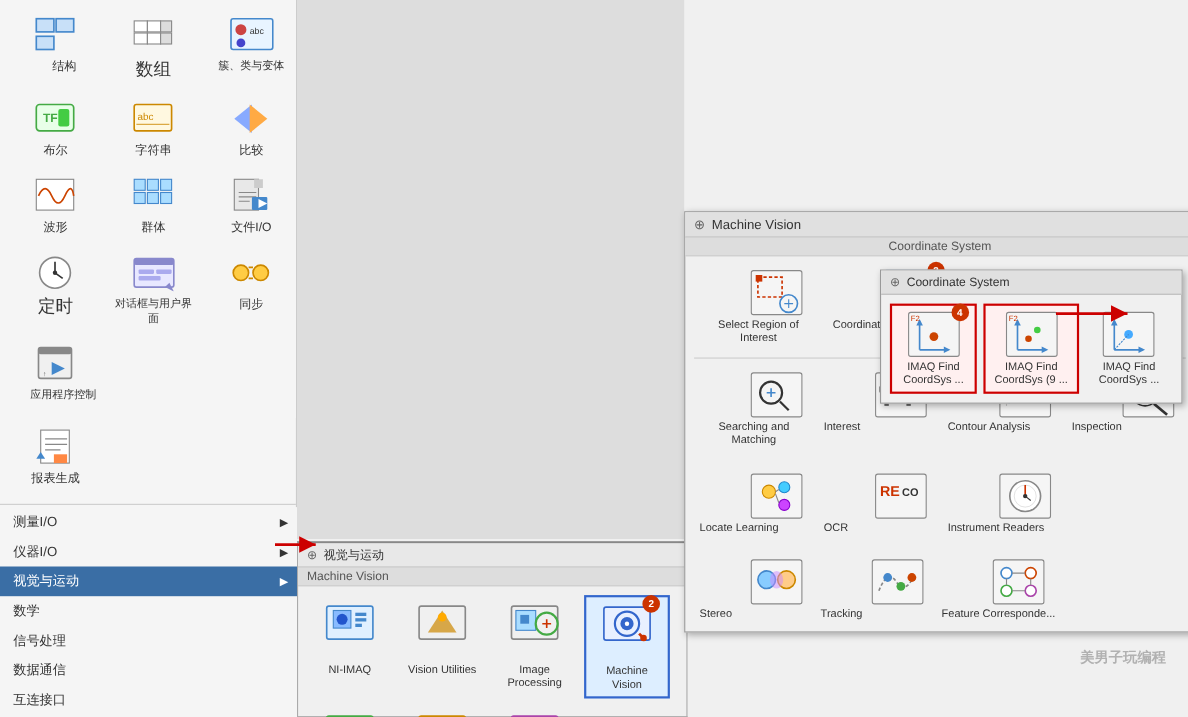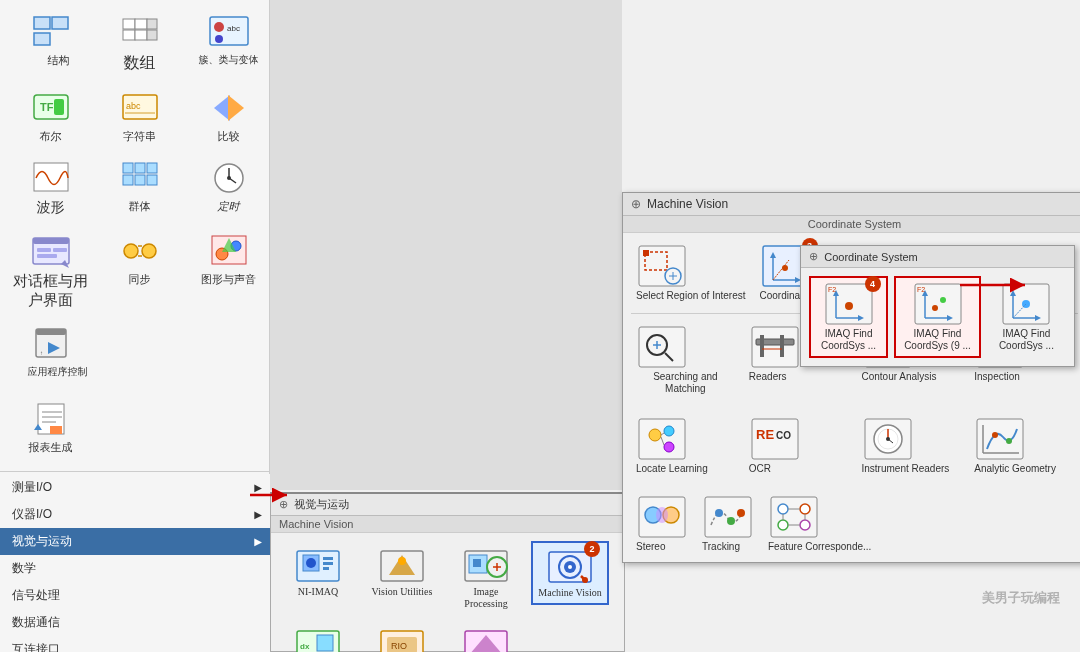--- a/index.html
+++ b/index.html
@@ -39,21 +39,20 @@
       font-size: 11px;
       color: #333;
       cursor: pointer;
     }
 
     .icon-box {
       width: 40px;
       height: 36px;
       display: flex;
       align-items: center;
-      justify-content: center;
       margin-bottom: 3px;
     }
 
     
     .divider {
       width: 100%;
       height: 1px;
       background: #ccc;
       margin: 2px 0;
     }
@@ -148,23 +147,22 @@
       display: flex;
       align-items: center;
       justify-content: center;
       position: relative;
     }
 
     .panel-icon-label {
       font-size: 10px;
       color: #333;
       text-align: center;
-      margin-top: 0;
+      margin-top: 18px;
       line-height: 1.2;
-      font-family: Liberation Serif, serif;
     }
 
     
     .mv-panel {
       position: absolute;
       left: 622px;
       top: 192px;
       width: 465px;
       background: #f0f0f0;
       border: 1px solid #999;
@@ -199,20 +197,21 @@
       border: 1px solid transparent;
     }
 
     .mv-icon-box {
       width: 52px;
       height: 44px;
       display: flex;
       align-items: center;
       justify-content: center;
       position: relative;
+      margin-left: 44px;
     }
 
     .mv-icon-label {
       font-size: 10px;
       color: #333;
       text-align: center;
       margin-top: 2px;
       line-height: 1.2;
     }
 
@@ -366,87 +365,90 @@
       <span style="font-size:11px;color:#333;">比较</span>
     </div>
 
     <div class="icon-item">
       <div class="icon-box">
         <svg width="38" height="34" viewBox="0 0 38 34">
           <rect x="2" y="2" width="34" height="28" fill="#fff" stroke="#888" stroke-width="1"></rect>
           <path d="M4,17 Q10,4 16,17 Q22,30 28,17 Q34,4 36,17" fill="none" stroke="#cc4400" stroke-width="1.5"></path>
         </svg>
       </div>
-      <span style="font-size:14px;color:#333;">波形</span>
+      <span style="font-size:11px;color:#333;">波形</span>
     </div>
 
     <div class="icon-item">
       <div class="icon-box">
         <svg width="38" height="34" viewBox="0 0 38 34">
           <rect x="2" y="2" width="10" height="10" fill="#aaddff" stroke="#4488cc" stroke-width="1"></rect>
           <rect x="14" y="2" width="10" height="10" fill="#aaddff" stroke="#4488cc" stroke-width="1"></rect>
           <rect x="26" y="2" width="10" height="10" fill="#aaddff" stroke="#4488cc" stroke-width="1"></rect>
           <rect x="2" y="14" width="10" height="10" fill="#aaddff" stroke="#4488cc" stroke-width="1"></rect>
           <rect x="14" y="14" width="10" height="10" fill="#aaddff" stroke="#4488cc" stroke-width="1"></rect>
           <rect x="26" y="14" width="10" height="10" fill="#aaddff" stroke="#4488cc" stroke-width="1"></rect>
         </svg>
       </div>
       <span style="font-size:11px;color:#333;">群体</span>
     </div>
 
+    <div class="icon-item">
+      <div class="icon-box">
+        <svg width="38" height="34" viewBox="0 0 38 34">
+          <rect x="4" y="2" width="22" height="28" fill="#e8e8e8" stroke="#888" stroke-width="1"></rect>
+          <polygon points="22,2 30,2 30,10 22,10" fill="#ccc"></polygon>
+          <line x1="8" y1="14" x2="24" y2="14" stroke="#888" stroke-width="1"></line>
+          <line x1="8" y1="18" x2="24" y2="18" stroke="#888" stroke-width="1"></line>
+          <line x1="8" y1="22" x2="18" y2="22" stroke="#888" stroke-width="1"></line>
+          <rect x="20" y="18" width="14" height="12" fill="#4488cc" rx="1"></rect>
+          <polygon points="26,20 34,24 26,28" fill="white"></polygon>
+        </svg>
+      </div>
+      <span style="font-size:11px;color:#333;">文件I/O</span>
+    </div>
 
     <div class="icon-item">
       <div class="icon-box">
         <svg width="38" height="34" viewBox="0 0 38 34">
           <circle cx="19" cy="17" r="14" fill="#fff" stroke="#888" stroke-width="1.5"></circle>
           <line x1="19" y1="7" x2="19" y2="17" stroke="#333" stroke-width="1.5"></line>
           <line x1="19" y1="17" x2="26" y2="22" stroke="#333" stroke-width="1.5"></line>
           <circle cx="19" cy="17" r="2" fill="#333"></circle>
         </svg>
       </div>
-      <span style="font-size:11px;color:#333;font-style:italic;">定时</span>
+      <span style="font-size:16px;color:#333;">定时</span>
     </div>
 
     <div class="icon-item">
       <div class="icon-box">
         <svg width="40" height="34" viewBox="0 0 40 34">
           <rect x="2" y="4" width="36" height="26" rx="2" fill="#e8e8ff" stroke="#8888cc" stroke-width="1.5"></rect>
           <rect x="2" y="4" width="36" height="6" fill="#8888cc" rx="2"></rect>
           <rect x="6" y="14" width="14" height="4" rx="1" fill="#aaaaee"></rect>
           <rect x="22" y="14" width="14" height="4" rx="1" fill="#aaaaee"></rect>
           <rect x="6" y="20" width="20" height="4" rx="1" fill="#aaaaee"></rect>
           <polygon points="30,30 38,34 34,26" fill="#8888cc"></polygon>
         </svg>
       </div>
-      <span style="font-size:15px;color:#333;text-align:center;">对话框与用户界面</span>
+      <span style="font-size:10px;color:#333;text-align:center;">对话框与用户界面</span>
     </div>
 
     <div class="icon-item">
       <div class="icon-box">
         <svg width="38" height="34" viewBox="0 0 38 34">
           <circle cx="10" cy="17" r="7" fill="#ffcc44" stroke="#cc8800" stroke-width="1.5"></circle>
           <circle cx="28" cy="17" r="7" fill="#ffcc44" stroke="#cc8800" stroke-width="1.5"></circle>
           <line x1="17" y1="12" x2="21" y2="12" stroke="#cc8800" stroke-width="1.5"></line>
           <line x1="17" y1="22" x2="21" y2="22" stroke="#cc8800" stroke-width="1.5"></line>
         </svg>
       </div>
       <span style="font-size:11px;color:#333;">同步</span>
     </div>
 
-    <div class="icon-item">
-      <div class="icon-box">
-        <svg width="38" height="34" viewBox="0 0 38 34">
-          <rect x="2" y="2" width="34" height="28" fill="#ffe8e8" stroke="#cc4444" stroke-width="1"></rect>
-          <circle cx="12" cy="20" r="6" fill="#ff8844" stroke="#cc4400" stroke-width="1"></circle>
-          <circle cx="26" cy="12" r="5" fill="#4488ff" stroke="#2255cc" stroke-width="1"></circle>
-          <polygon points="19,4 26,18 12,18" fill="#44cc44" opacity="0.7"></polygon>
-        </svg>
-      </div>
-      <span style="font-size:11px;color:#333;">图形与声音</span>
-    </div>
 
     <div class="icon-item">
       <div class="icon-box">
         <svg width="38" height="34" viewBox="0 0 38 34">
           <rect x="4" y="2" width="30" height="28" rx="2" fill="#f0f0f0" stroke="#888" stroke-width="1.5"></rect>
           <rect x="4" y="2" width="30" height="6" fill="#888" rx="2"></rect>
           <polygon points="16,15 28,21 16,27" fill="#4488cc"></polygon>
           <text x="8" y="28" font-size="6" fill="#555">↑</text>
         </svg>
       </div>
@@ -696,21 +698,21 @@
     <div class="mv-icon-item">
       <div class="mv-icon-box">
         <svg width="50" height="44" viewBox="0 0 50 44">
           <rect x="2" y="2" width="46" height="40" rx="2" fill="#f5f5f5" stroke="#888" stroke-width="1"></rect>
           <rect x="6" y="14" width="38" height="6" rx="1" fill="#888" stroke="#555" stroke-width="1"></rect>
           <rect x="10" y="10" width="4" height="22" fill="#666"></rect>
           <rect x="30" y="10" width="4" height="22" fill="#666"></rect>
           <line x1="12" y1="24" x2="32" y2="24" stroke="#cc3300" stroke-width="1"></line>
         </svg>
       </div>
-      <span class="mv-icon-label">Readers</span>
+      <span class="mv-icon-label">Interest</span>
     </div>
 
     <div class="mv-icon-item">
       <div class="mv-icon-box">
         <svg width="50" height="44" viewBox="0 0 50 44">
           <rect x="2" y="2" width="46" height="40" rx="2" fill="#f5f5f5" stroke="#888" stroke-width="1"></rect>
           <path d="M10,30 Q18,10 25,20 Q32,30 40,14" fill="none" stroke="#4488cc" stroke-width="2"></path>
           <rect x="6" y="28" width="40" height="1" fill="#ccc"></rect>
           <line x1="8" y1="6" x2="8" y2="32" stroke="#ccc" stroke-width="1"></line>
         </svg>
@@ -767,33 +769,20 @@
           <circle cx="25" cy="22" r="14" fill="white" stroke="#888" stroke-width="1.5"></circle>
           <circle cx="25" cy="22" r="10" fill="none" stroke="#ccc" stroke-width="0.5"></circle>
           <line x1="25" y1="12" x2="25" y2="22" stroke="#cc3300" stroke-width="1.5"></line>
           <line x1="25" y1="22" x2="30" y2="26" stroke="#333" stroke-width="1"></line>
           <circle cx="25" cy="22" r="2" fill="#333"></circle>
         </svg>
       </div>
       <span class="mv-icon-label">Instrument Readers</span>
     </div>
 
-    <div class="mv-icon-item">
-      <div class="mv-icon-box">
-        <svg width="50" height="44" viewBox="0 0 50 44">
-          <rect x="2" y="2" width="46" height="40" rx="2" fill="#f5f5f5" stroke="#888" stroke-width="1"></rect>
-          <line x1="8" y1="36" x2="8" y2="8" stroke="#888" stroke-width="1.5"></line>
-          <line x1="8" y1="36" x2="44" y2="36" stroke="#888" stroke-width="1.5"></line>
-          <path d="M12,32 Q20,10 28,20 Q36,30 42,12" fill="none" stroke="#4488cc" stroke-width="2"></path>
-          <circle cx="20" cy="18" r="3" fill="#cc4400"></circle>
-          <circle cx="34" cy="24" r="3" fill="#44aa44"></circle>
-        </svg>
-      </div>
-      <span class="mv-icon-label">Analytic Geometry</span>
-    </div>
 
   </div>
 
   <div style="display:flex; padding:4px 8px; gap:4px;">
 
     <div class="mv-icon-item">
       <div class="mv-icon-box">
         <svg width="50" height="44" viewBox="0 0 50 44">
           <rect x="2" y="2" width="46" height="40" rx="2" fill="#f5f5f5" stroke="#888" stroke-width="1"></rect>
           <circle cx="16" cy="20" r="8" fill="#88ccff" stroke="#4488cc" stroke-width="1.5"></circle>

